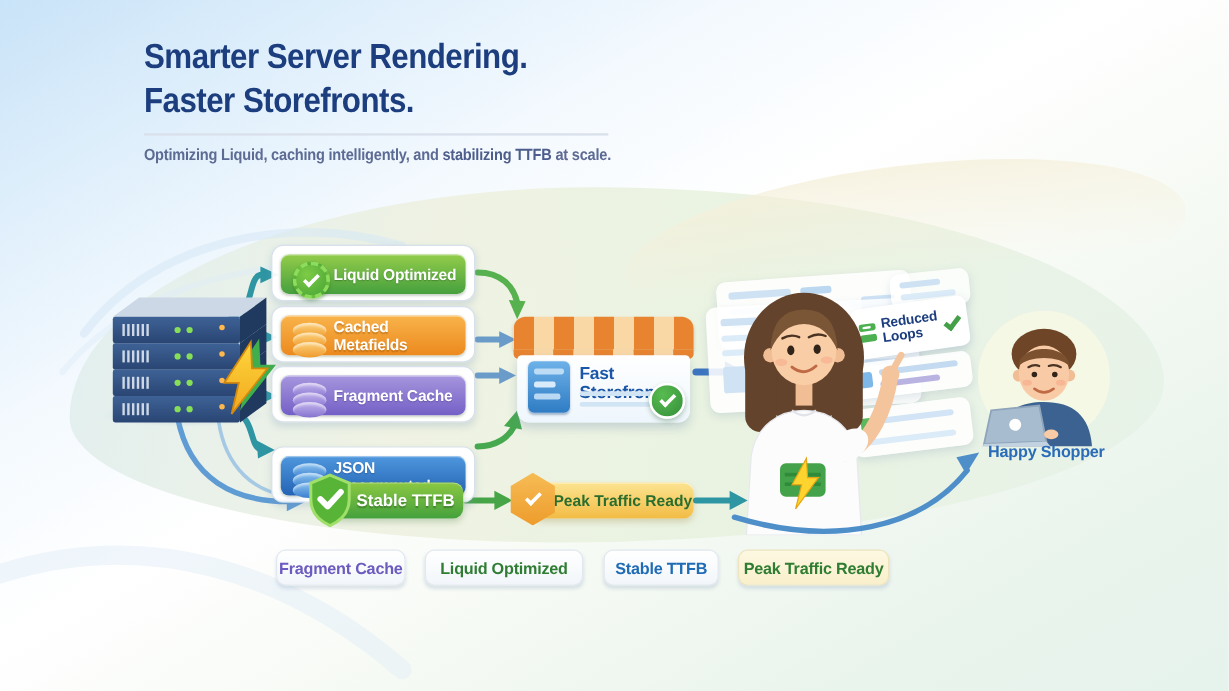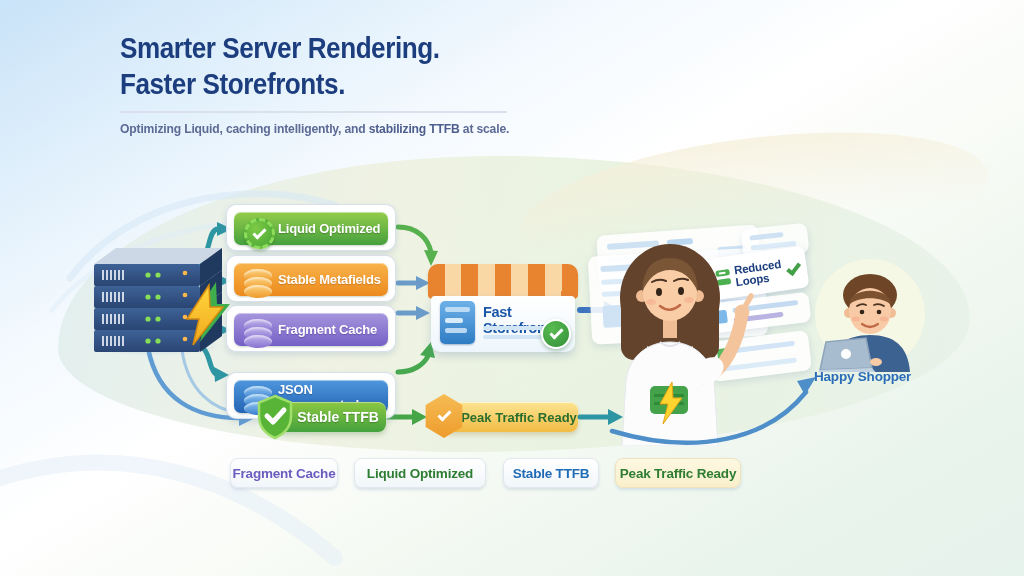--- a/index.html
+++ b/index.html
@@ -105,21 +105,21 @@
     border-radius:7px;box-shadow:0 3px 7px rgba(120,150,185,.35);transform:rotate(-8deg);
     display:flex;align-items:center;padding:0 6px;gap:5px;}
   .list-icon{width:15px;height:17px;display:flex;flex-direction:column;gap:3px;}
   .list-icon i{display:block;height:6px;border-radius:2px;background:#4caf50;position:relative;}
   .list-icon i:first-child:after{content:"";position:absolute;left:3px;top:2px;width:7px;height:2px;background:#fff;border-radius:1px;}
   .rl-text{font-size:11.5px;font-weight:bold;color:#1d3e7e;line-height:12px;letter-spacing:-.2px;}
   .ck-green{display:block;width:15px;height:8px;border-left:4px solid #43a047;border-bottom:4px solid #43a047;transform:rotate(-45deg);}
   
   .woman{position:absolute;left:588px;top:228px;width:182px;height:218px;z-index:6;}
   .shopper{position:absolute;left:812px;top:256px;width:116px;height:116px;z-index:5;}
-  .shopper-label{position:absolute;left:814px;top:369px;width:116px;z-index:6;
+  .shopper-label{position:absolute;left:814px;top:369px;width:116px;text-align:center;z-index:6;
     font-size:13.5px;font-weight:bold;color:#2a6cb8;letter-spacing:-.2px;}
   
   .fpill{position:absolute;top:458px;height:30px;z-index:9;border-radius:8px;
     background:linear-gradient(180deg,#ffffff,#f2f6fa);border:1px solid #e2e8f0;
     box-shadow:0 2px 3px rgba(150,170,195,.3);
     display:flex;align-items:center;justify-content:center;
     font-size:13.5px;font-weight:bold;white-space:nowrap;letter-spacing:-.2px;}
   .fpill.p1{left:230px;width:108px;color:#6b5bbf;}
   .fpill.p2{left:354px;width:132px;color:#2e7d32;}
   .fpill.p3{left:503px;width:96px;color:#1f6cb5;}
@@ -265,21 +265,21 @@
       <span>Liquid Optimized</span>
     </div>
   </div>
   <div class="fcard" style="top:255px">
     <div class="pill orange">
       <span class="pill-icon db orange">
           <i></i>
           <i></i>
           <i></i>
         </span>
-      <span>Stable Metafields</span>
+      <span>Cached Metafields</span>
     </div>
   </div>
   <div class="fcard" style="top:305px">
     <div class="pill purple">
       <span class="pill-icon db purple">
           <i></i>
           <i></i>
           <i></i>
         </span>
       <span>Fragment Cache</span>

